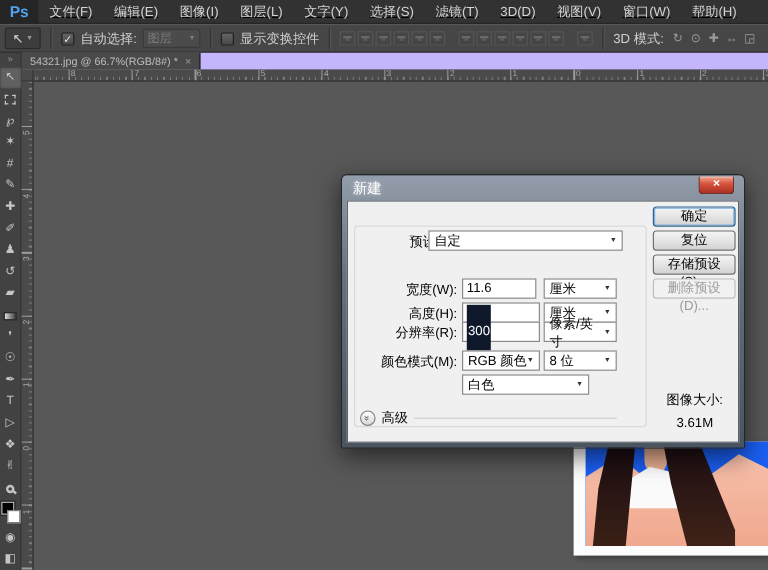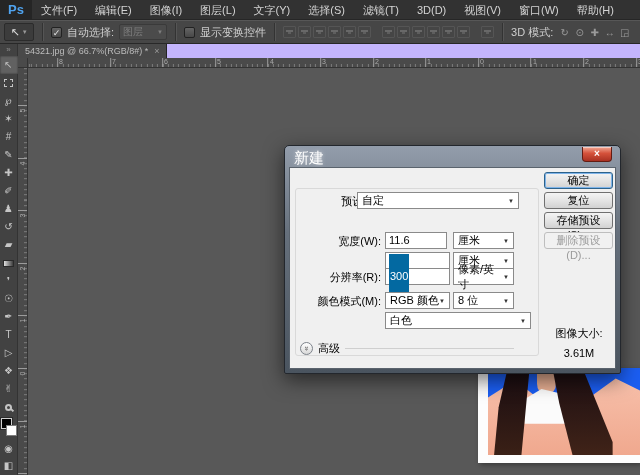--- a/index.html
+++ b/index.html
@@ -66,51 +66,51 @@
   #document { position:absolute; left:478px; top:368px; width:162px; height:95px; background:#fdfdfd; box-shadow:2px 2px 5px rgba(0,0,0,.35); }
   #photo { position:absolute; left:10px; top:0; width:152px; height:87px; background:#1b5ef2; overflow:hidden; }
   .neck { position:absolute; left:32%; top:0; width:13%; height:30%; background:#e6ae92; border-radius:0 0 40% 40%; }
   .jacket { position:absolute; inset:0; background:linear-gradient(180deg,#f8c3ae,#f0a88e); clip-path:polygon(0 100%,0 34%,18% 14%,38% 42%,50% 58%,62% 40%,84% 12%,100% 26%,100% 100%); }
   .shirt { position:absolute; left:24%; top:24%; width:32%; height:40%; background:#fbfbfb; clip-path:polygon(0 30%,35% 0,70% 12%,100% 55%,100% 100%,0 100%); }
   .hair-left { position:absolute; left:4%; top:0; width:30%; height:100%; background:linear-gradient(180deg,#190c11,#3a2016); clip-path:polygon(30% 0,78% 0,60% 100%,0 100%,10% 45%); }
   .hair-right { position:absolute; left:38%; top:0; width:44%; height:100%; background:linear-gradient(180deg,#1c0e12,#402318); clip-path:polygon(10% 0,55% 0,100% 85%,100% 100%,40% 100%,20% 40%); }
 
   
   #dialog { position:absolute; left:284px; top:145px; width:337px; height:229px; background:linear-gradient(#939dab,#66707c 38%,#4a545f); border:1px solid #23272d; border-radius:5px 5px 2px 2px; box-shadow:0 6px 20px rgba(0,0,0,.55); }
-  #dialog-title { height:20px; color:#fff; font-size:15px; padding:3px 0 12px 9px; text-shadow:0 0 4px rgba(255,255,255,.55);font-family:Liberation Serif, serif; }
+  #dialog-title { height:20px; color:#fff; font-size:12px; padding:3px 0 12px 9px; text-shadow:0 0 4px rgba(255,255,255,.55);font-family:Liberation Serif, serif; }
   #dialog-close { position:absolute; top:1px; right:8px; width:30px; height:15px; background:linear-gradient(#f2a894,#d5523b 45%,#a93122); border:1px solid #641c12; border-top:none; border-radius:0 0 4px 4px; color:#fff; font-size:10px; font-weight:bold; text-align:center; line-height:14px; box-shadow:inset 0 1px 0 rgba(255,255,255,.45); }
   #dialog-body { position:absolute; left:4px; right:4px; top:21px; bottom:4px; background:#f0f0f0; border:1px solid #5a636d; }
   .groupbox { position:absolute; left:5px; top:20px; width:244px; height:168px; border:1px solid #d9d9d9; border-radius:3px; }
   .drow { position:absolute; left:0; width:100%; height:18px; }
   .dlabel { position:absolute; left:0; width:91px; text-align:right; top:2px; color:#000; }
   .dlabel.dim { color:#9a9a9a; }
   .dfield { position:absolute; top:0; height:17px; background:#fff; border:1px solid #8a8a8a; padding:1px 3px; color:#000; font-size:11px; font-family:inherit; }
   .dselect { position:absolute; top:0; height:17px; background:#fff; border:1px solid #8a8a8a; display:flex; align-items:center; padding:0 4px; color:#000; }
   .dselect .cv { margin-left:auto; font-size:6px; color:#333; }
   .dselect.disabled { background:#fbfbfb; border-color:#c9c9c9; }
   .dselect.disabled .cv { color:#b5b5b5; }
-  .selhl { background:#0369a1; color:#fff; padding:16px 1px; }
+  .selhl { background:#0f172a; color:#fff; padding:16px 1px; }
   .dbtn { position:absolute; left:254px; width:69px; height:17px; background:linear-gradient(#f4f4f4,#e6e6e6 45%,#d2d2d2); border:1px solid #707070; border-radius:3px; text-align:center; line-height:15px; color:#000; }
   .dbtn.default { border:1px solid #2c628b; box-shadow:0 0 0 1px #7eb4ea inset; }
   .dbtn.disabled { color:#9b9b9b; background:#f1f1f1; border-color:#bebebe; box-shadow:none; }
   #advanced-row { position:absolute; left:10px; top:172px; width:214px; height:16px; display:flex; align-items:center; gap:5px; }
   #adv-btn { width:13px; height:13px; border:1px solid #7d838b; border-radius:50%; background:linear-gradient(#fff,#d8d8d8); color:#444; font-size:8px; line-height:11px; text-align:center; }
   #adv-btn span { display:inline-block; transform:rotate(90deg); }
   #adv-line { flex:1; border-top:1px solid #cfcfcf; }
   #imgsize { position:absolute; left:254px; top:158px; width:70px; text-align:center; color:#000; }
   #imgsize div { margin-bottom:6px; }
 </style>
 </head>
 <body>
 
 <div id="app">
 
   <div id="menu-bar">
     <div id="ps-logo">Ps</div>
-    <span style="display:flex;">
+    <span style="display:flex;text-decoration:underline;">
         <span class="menu-item">文件(F)</span>
         <span class="menu-item">编辑(E)</span>
         <span class="menu-item">图像(I)</span>
         <span class="menu-item">图层(L)</span>
         <span class="menu-item">文字(Y)</span>
         <span class="menu-item">选择(S)</span>
         <span class="menu-item">滤镜(T)</span>
         <span class="menu-item">3D(D)</span>
         <span class="menu-item">视图(V)</span>
         <span class="menu-item">窗口(W)</span>
@@ -302,20 +302,21 @@
       <div class="drow" style="top:64px">
         <span class="dlabel">宽度(W):</span>
         <div class="dfield" style="left:95px;width:62px">11.6</div>
         <div class="dselect" style="left:163px;width:61px">
           <span>厘米</span>
           <span class="cv">▼</span>
         </div>
       </div>
 
       <div class="drow" style="top:84px">
+        <span class="dlabel">高度(H):</span>
         <div class="dfield" style="left:95px;width:65px">7.8</div>
         <div class="dselect" style="left:163px;width:61px">
           <span>厘米</span>
           <span class="cv">▼</span>
         </div>
       </div>
 
       <div class="drow" style="top:100px">
         <span class="dlabel">分辨率(R):</span>
         <div class="dfield" style="left:95px;width:65px"><span class="selhl">300</span></div>
@@ -331,21 +332,21 @@
           <span style="white-space:nowrap;overflow:hidden">RGB 颜色</span>
           <span class="cv">▼</span>
         </div>
         <div class="dselect" style="left:163px;width:61px">
           <span>8 位</span>
           <span class="cv">▼</span>
         </div>
       </div>
 
       <div class="drow" style="top:144px">
-        <div class="dselect" style="left:95px;width:146px">
+        <div class="dselect" style="left:95px;width:106px">
           <span>白色</span>
           <span class="cv">▼</span>
         </div>
       </div>
 
       <div id="advanced-row">
         <div id="adv-btn"><span>»</span></div>
         <span>高级</span>
         <div id="adv-line"></div>
       </div>

